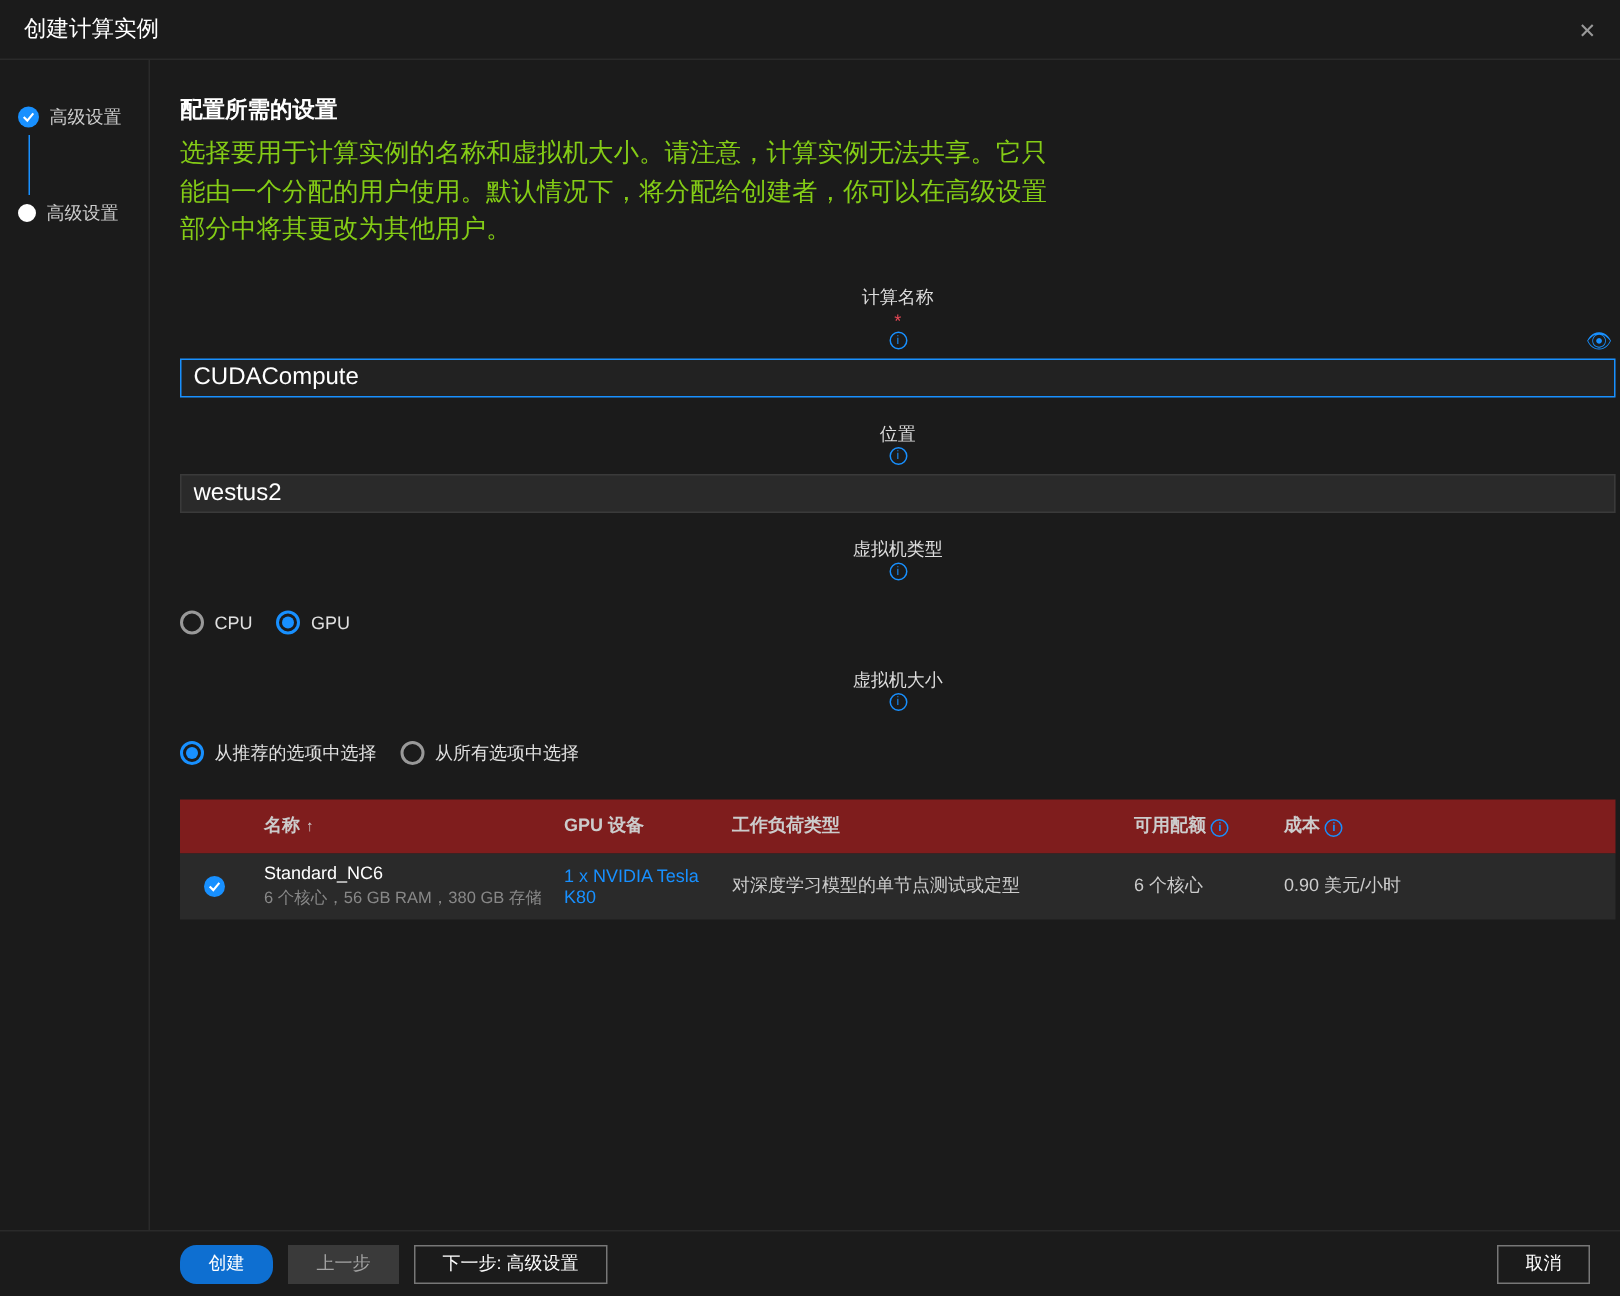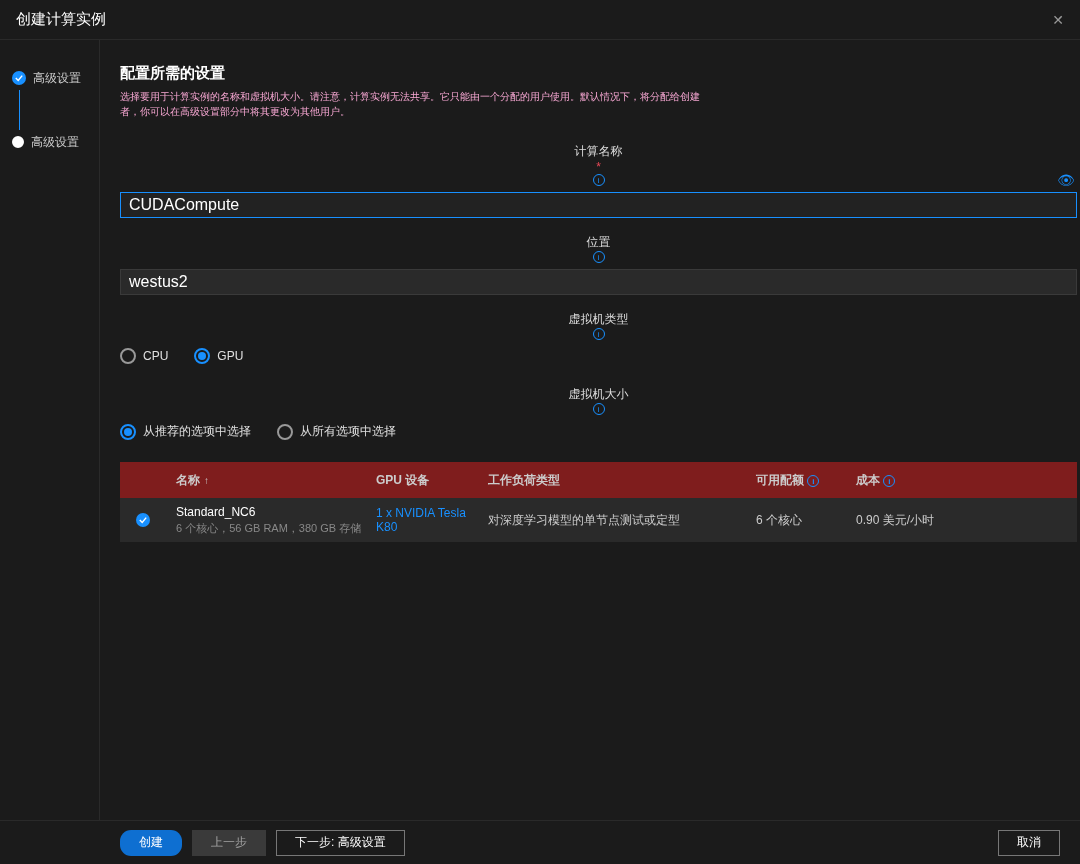--- a/index.html
+++ b/index.html
@@ -60,21 +60,21 @@
       width: 1px; height: 40px;
       background: #1890ff;
       margin: 4px 0 4px 7px;
     }
     .main {
       flex: 1;
       padding: 24px 3px 0 20px;
       overflow-y: auto;
     }
     .section-title { font-size: 15px; font-weight: 600; color: #fff; margin-bottom: 6px; }
-    .section-desc { font-size: 10px; color: #f9a8d4; line-height: 1.5; max-width: 580px; margin-bottom: 24px; }
+    .section-desc { font-size: 17px; color: #84cc16; line-height: 1.5; max-width: 580px; margin-bottom: 24px; }
     .label-row { display: flex; align-items: center; gap: 0; margin-bottom: 6px; font-size: 12px; color: #ddd; flex-direction: column; }
     .required { color: #e74856; }
     .info-icon {
       width: 12px; height: 12px; border-radius: 50%;
       border: 1px solid #1890ff; color: #1890ff;
       display: inline-flex; align-items: center; justify-content: center;
       font-size: 8px; font-style: normal;
     }
     .input-row { position: relative; margin-bottom: 16px; }
     input[type="text"] {
@@ -85,21 +85,21 @@
       color: #fff;
       padding: 0 8px;
       font-size: 16px;
       outline: none;
     }
     input[type="text"].readonly {
       border: 1px solid #3a3a3a;
       background: #2a2a2a;
     }
     .eye-icon { position: absolute; right: 2px; top: -20px; color: #1890ff; font-size: 14px; }
-    .radio-group { display: flex; gap: 26px; margin-bottom: 22px; margin-top: 8px; }
+    .radio-group { display: flex; gap: 16px; margin-bottom: 22px; margin-top: 20px; }
     .radio-opt { display: flex; align-items: center; gap: 7px; font-size: 12px; cursor: pointer; }
     .radio {
       width: 16px; height: 16px; border-radius: 50%;
       border: 2px solid #999; display: inline-flex;
       align-items: center; justify-content: center;
     }
     .radio.selected { border-color: #1890ff; }
     .radio.selected::after {
       content: ""; width: 8px; height: 8px; border-radius: 50%; background: #1890ff;
     }

